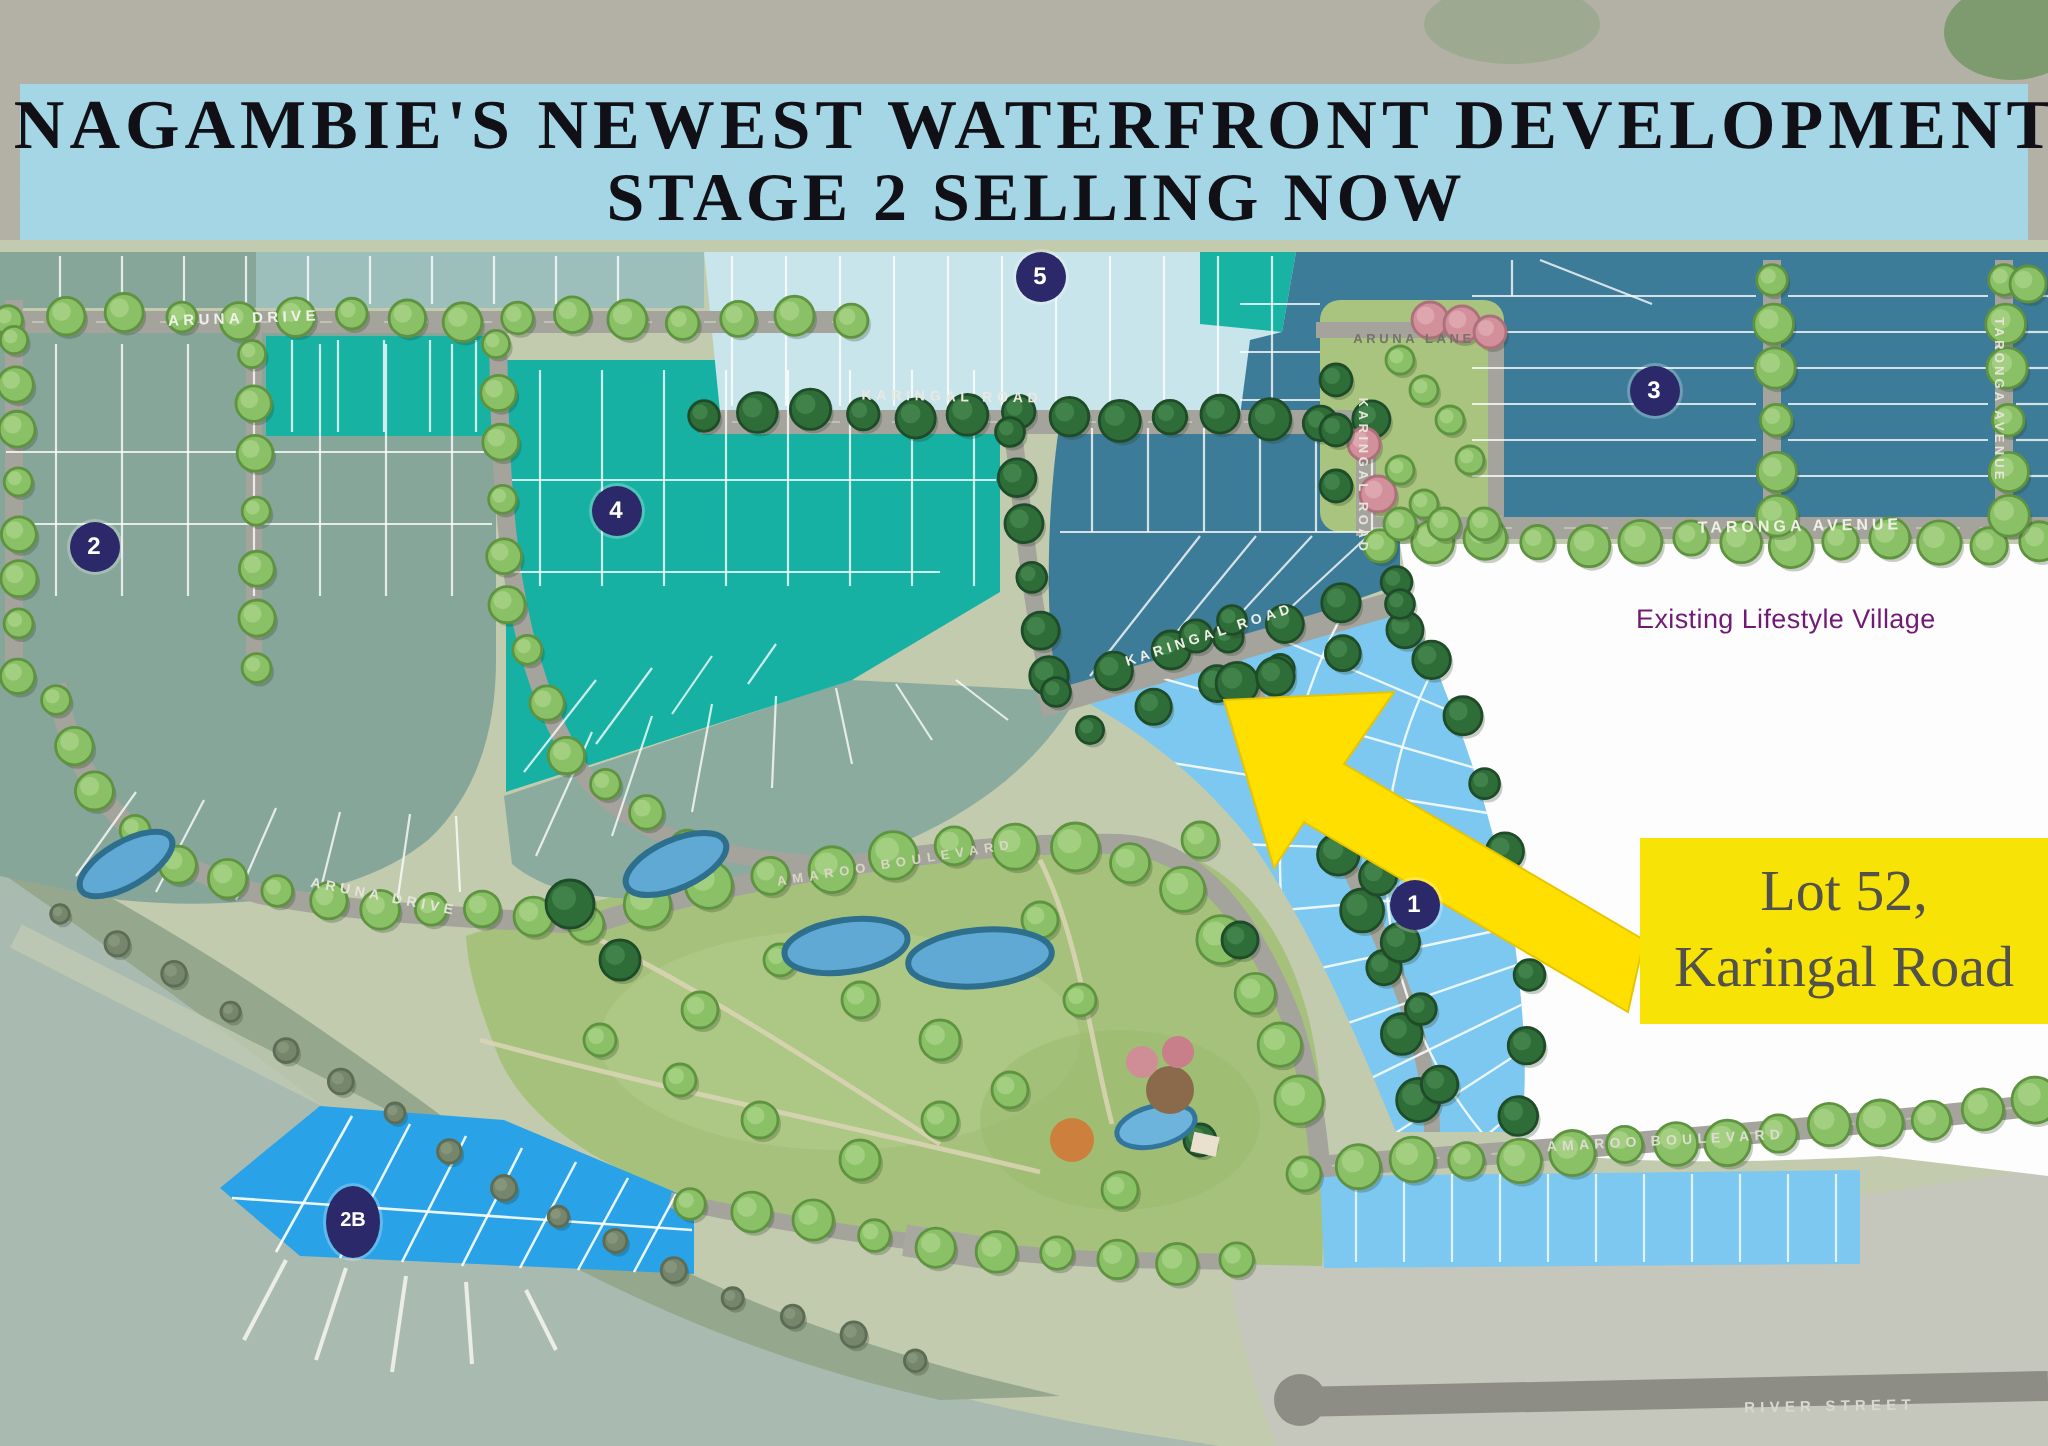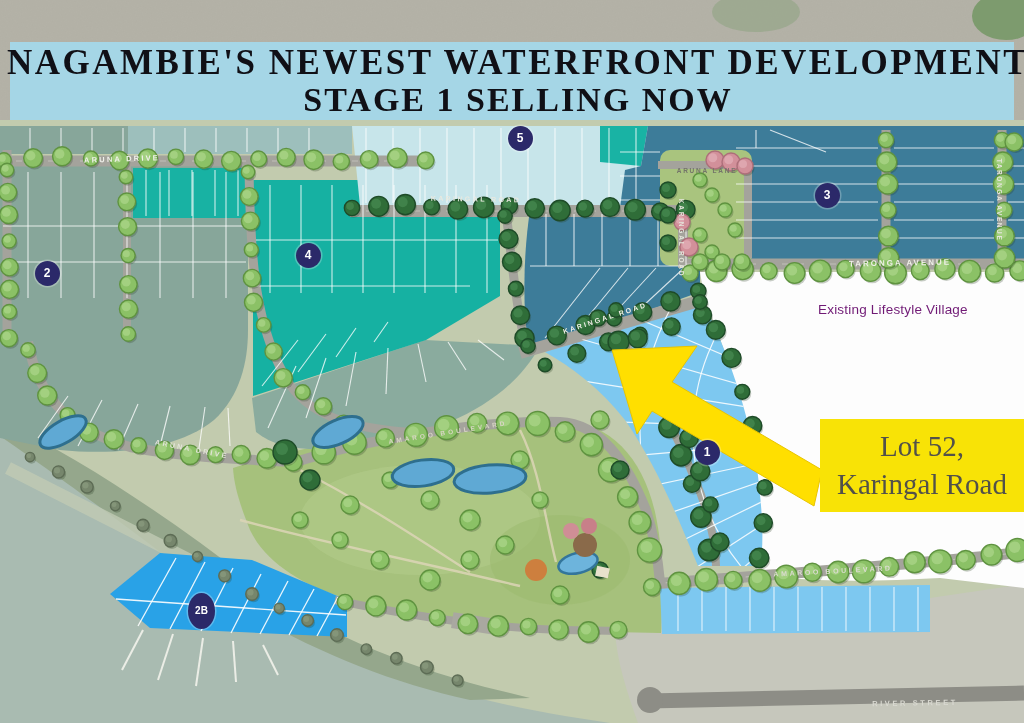--- a/index.html
+++ b/index.html
@@ -959,21 +959,21 @@
     <rect x="596" y="567" width="13" height="10" transform="rotate(12 602 572)" fill="#e9e1cd"></rect>
     <circle cx="571" cy="531" r="8" fill="#cf8e96"></circle>
     <circle cx="589" cy="526" r="8" fill="#c87f89"></circle>
   </g>
 
   <polygon points="612,350 697,346 672,382 822,470 814,506 652,411 637,434" fill="#ffdf00" stroke="#e8c400" stroke-width="1"></polygon>
 </svg>
 
 <div class="banner">
   <div class="l1">NAGAMBIE'S NEWEST WATERFRONT DEVELOPMENT</div>
-  <div class="l2">STAGE 1 SELLING NOW</div>
+  <div class="l2">STAGE 2 SELLING NOW</div>
 </div>
 
 <div class="village">Existing Lifestyle Village</div>
 <div class="callout">
   <div>Lot 52,</div>
   <div>Karingal Road</div>
 </div>
 
 <div id="labels-layer">
       <div class="slabel" style="left: 122px; top: 159px; font-size: 7.5px; letter-spacing: 2.2px; color: rgb(240, 240, 234); transform: translate(-50%, -50%) rotate(-2deg);">ARUNA DRIVE</div>
@@ -982,18 +982,18 @@
       <div class="slabel" style="left: 681px; top: 238px; font-size: 6.5px; letter-spacing: 1.8px; color: rgb(229, 229, 220); transform: translate(-50%, -50%) rotate(90deg);">KARINGAL ROAD</div>
       <div class="slabel" style="left: 707px; top: 170px; font-size: 6.5px; letter-spacing: 1.8px; color: rgb(116, 116, 106); transform: translate(-50%, -50%) rotate(0deg);">ARUNA LANE</div>
       <div class="slabel" style="left: 900px; top: 263px; font-size: 8px; letter-spacing: 2px; transform: translate(-50%, -50%) rotate(-1deg);">TARONGA AVENUE</div>
       <div class="slabel" style="left: 999px; top: 200px; font-size: 6.5px; letter-spacing: 1.6px; color: rgb(229, 229, 220); transform: translate(-50%, -50%) rotate(90deg);">TARONGA AVENUE</div>
       <div class="slabel" style="left: 192px; top: 449px; font-size: 7px; letter-spacing: 2.4px; color: rgb(228, 228, 218); transform: translate(-50%, -50%) rotate(11deg);">ARUNA DRIVE</div>
       <div class="slabel" style="left: 448px; top: 432px; font-size: 6.5px; letter-spacing: 3px; color: rgb(217, 214, 198); transform: translate(-50%, -50%) rotate(-9deg);">AMAROO BOULEVARD</div>
       <div class="slabel" style="left: 833px; top: 571px; font-size: 7px; letter-spacing: 2.6px; color: rgb(220, 220, 210); transform: translate(-50%, -50%) rotate(-3deg);">AMAROO BOULEVARD</div>
       <div class="slabel" style="left: 915px; top: 703px; font-size: 7.5px; letter-spacing: 2.6px; color: rgb(216, 216, 208); transform: translate(-50%, -50%) rotate(-1deg);">RIVER STREET</div>
       <div class="marker" style="left: 694.5px; top: 439.5px; width: 25px; height: 25px; font-size: 12px;">1</div>
       <div class="marker" style="left: 34.5px; top: 260.5px; width: 25px; height: 25px; font-size: 12px;">2</div>
-      <div class="marker" style="left: 188px; top: 592.5px; width: 27px; height: 36px; font-size: 10px;">2B</div>
+      <div class="marker" style="left: 163px; top: 592.5px; width: 27px; height: 36px; font-size: 10px;">2B</div>
       <div class="marker" style="left: 814.5px; top: 182.5px; width: 25px; height: 25px; font-size: 12px;">3</div>
       <div class="marker" style="left: 295.5px; top: 242.5px; width: 25px; height: 25px; font-size: 12px;">4</div>
       <div class="marker" style="left: 507.5px; top: 125.5px; width: 25px; height: 25px; font-size: 12px;">5</div>
     </div>
 </div>
 
 </body></html>

